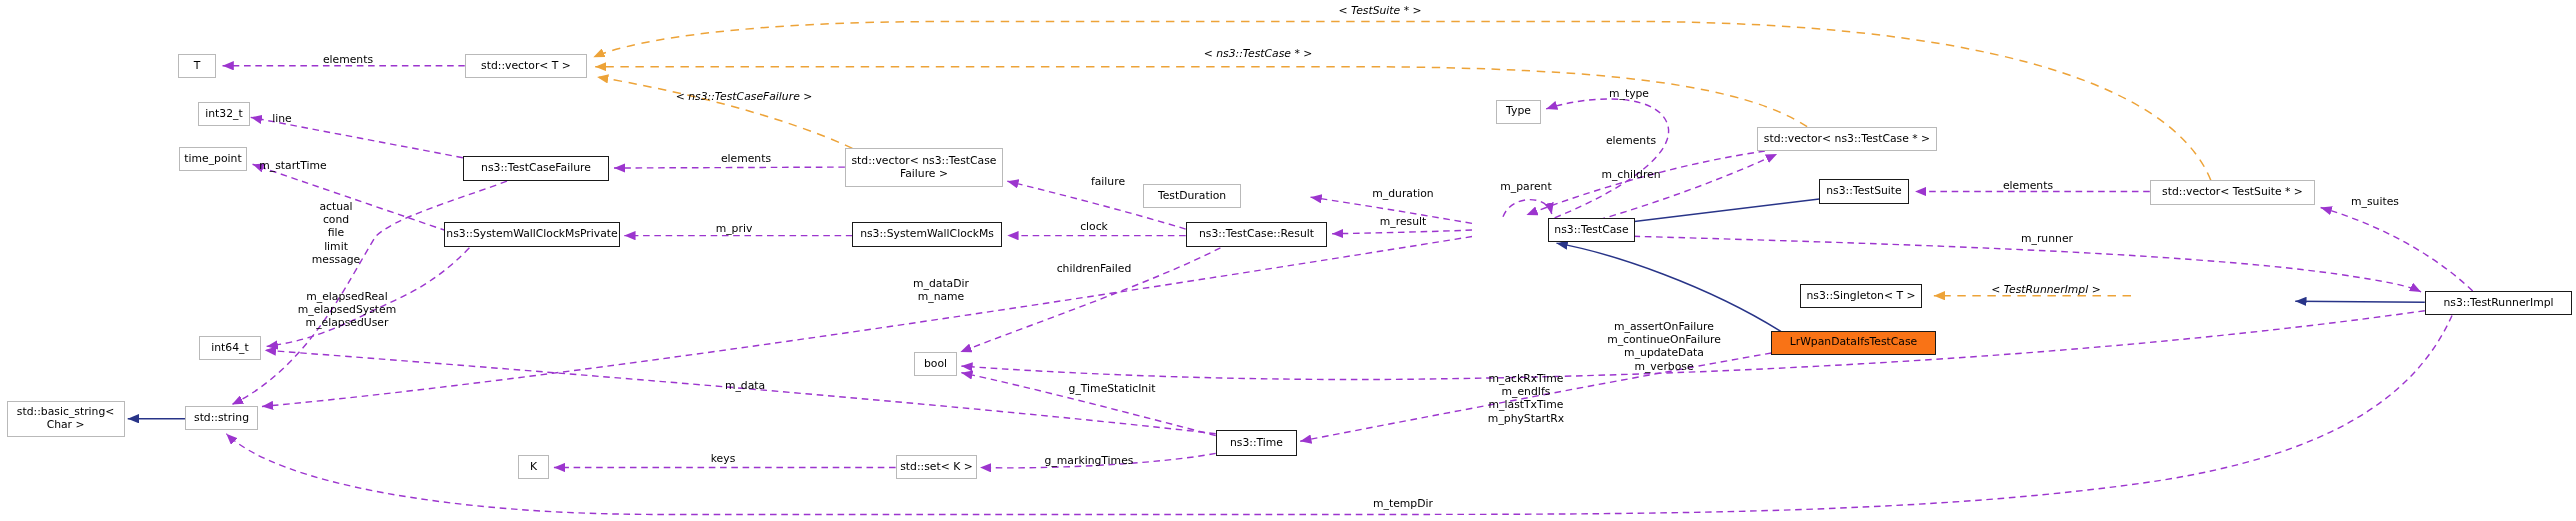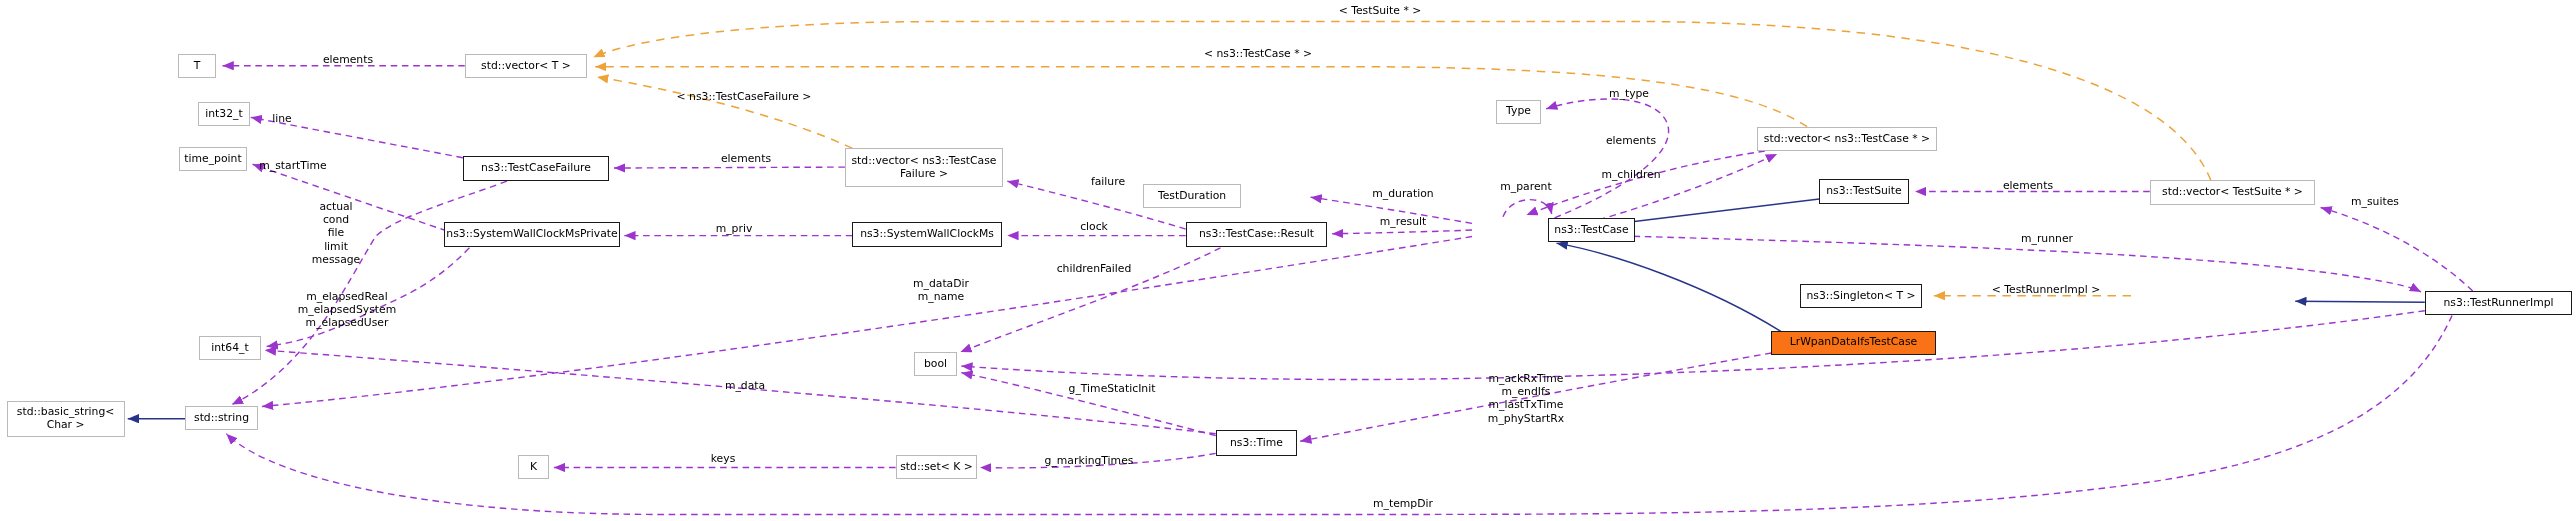--- a/index.html
+++ b/index.html
@@ -25,21 +25,21 @@
   .node.dark{border:1.3px solid #1a1a1a;}
   .node.focus{background:#f97316;border:1.3px solid #1a1a1a;}
   .elabel{
     position:absolute;
     transform:translate(-50%,-50%);
     color:#000000;
     font-size:10.8px;line-height:1.22;
     text-align:center;white-space:pre-line;
     z-index:2;
   }
-  .elabel.tpl{color:#000000;}
+  .elabel.tpl{color:#000000;font-style:italic;}
 </style>
 </head>
 <body>
 
 <div id="canvas">
 
   <svg id="edges" viewBox="0 0 2744 555" xmlns="http://www.w3.org/2000/svg">
     <defs>
       <marker id="arrP" markerWidth="13" markerHeight="10" refX="12" refY="5" orient="auto" markerUnits="userSpaceOnUse">
         <polygon points="0,0 12,5 0,10" fill="#9c35ce"></polygon>
@@ -143,20 +143,24 @@
   <div class="elabel" style="left:1403px;top:194px">m_duration</div>
   <div class="elabel" style="left:1403px;top:222px">m_result</div>
   <div class="elabel" style="left:1526px;top:187px">m_parent</div>
   <div class="elabel" style="left:1629px;top:94px">m_type</div>
   <div class="elabel" style="left:1631px;top:141px">elements</div>
   <div class="elabel" style="left:1631px;top:175px">m_children</div>
   <div class="elabel" style="left:2028px;top:186px">elements</div>
   <div class="elabel" style="left:2375px;top:202px">m_suites</div>
   <div class="elabel" style="left:2047px;top:239px">m_runner</div>
   <div class="elabel tpl" style="left:2046px;top:290px">&lt; TestRunnerImpl &gt;</div>
+  <div class="elabel" style="left:1664px;top:346px">m_assertOnFailure
+m_continueOnFailure
+m_updateData
+m_verbose</div>
   <div class="elabel" style="left:1094px;top:269px">childrenFailed</div>
   <div class="elabel" style="left:941px;top:290px">m_dataDir
 m_name</div>
   <div class="elabel" style="left:1112px;top:389px">g_TimeStaticInit</div>
   <div class="elabel" style="left:347px;top:310px">m_elapsedReal
 m_elapsedSystem
 m_elapsedUser</div>
   <div class="elabel" style="left:745px;top:386px">m_data</div>
   <div class="elabel" style="left:723px;top:459px">keys</div>
   <div class="elabel" style="left:1089px;top:461px">g_markingTimes</div>

